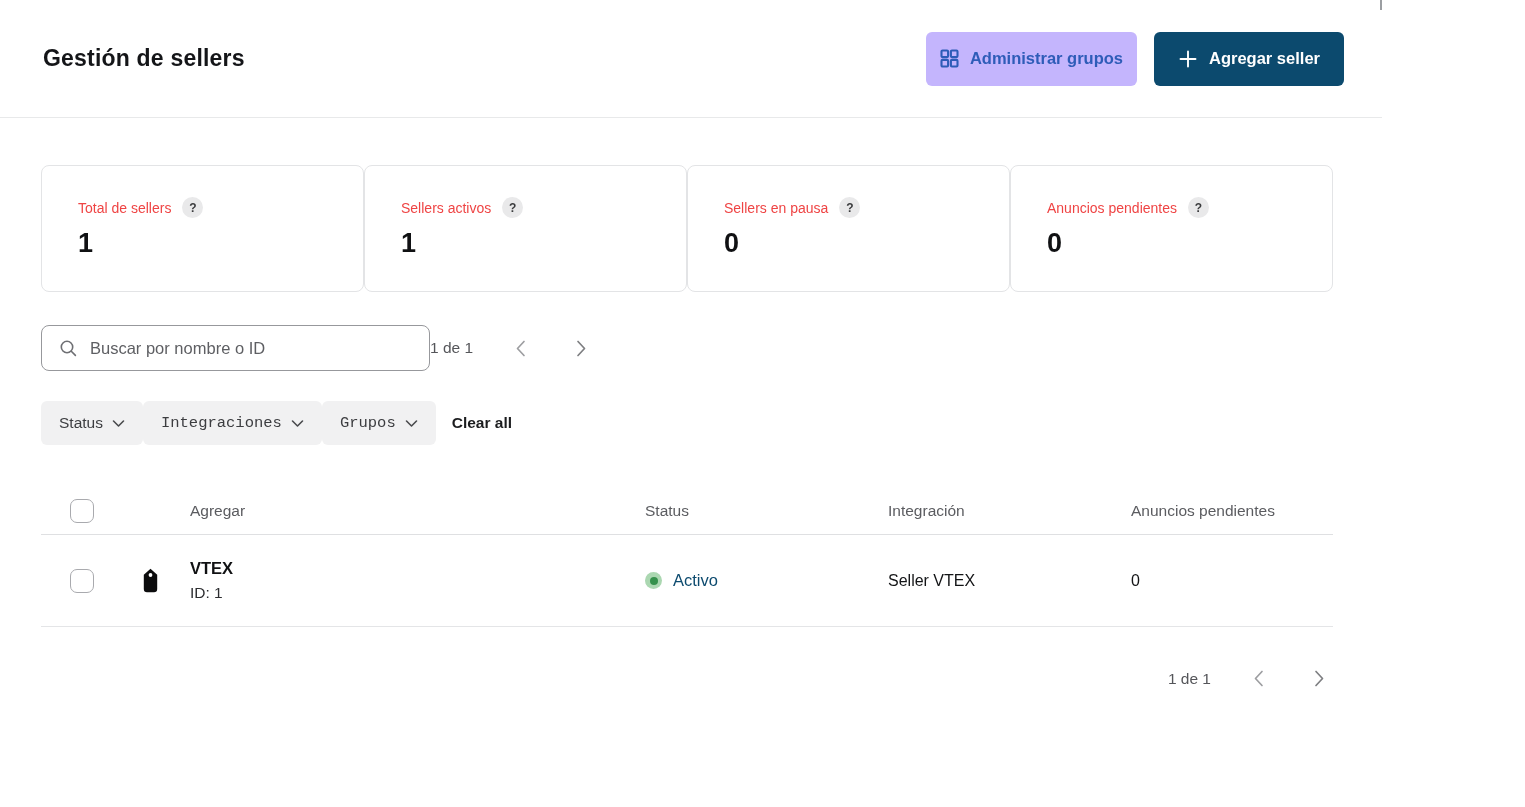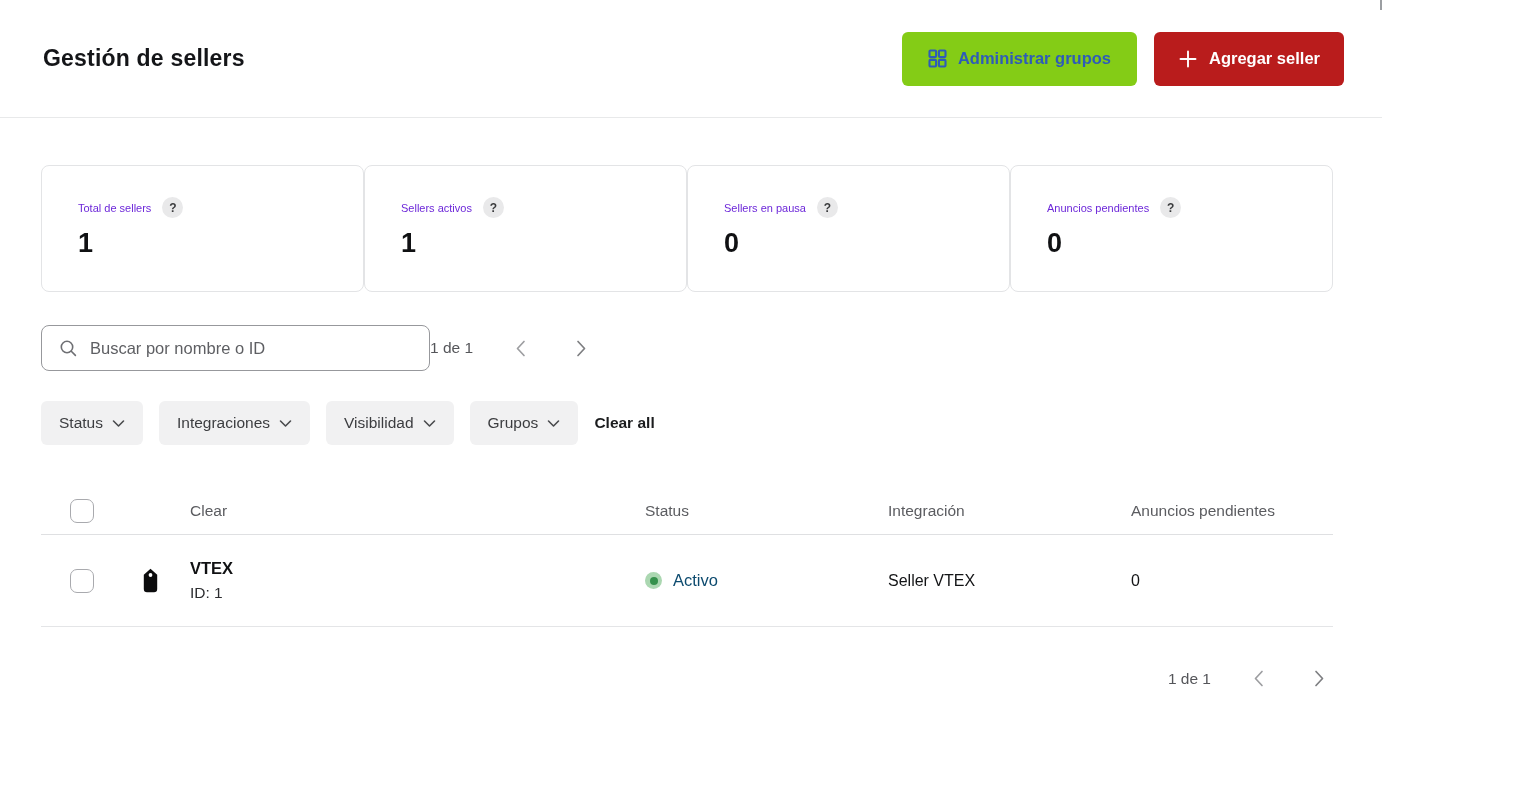--- a/index.html
+++ b/index.html
@@ -8,32 +8,32 @@
   .page { position:relative; width:1382px; height:807px; background:#fff; overflow:hidden; }
 
   
   .topbar { display:flex; align-items:center; justify-content:space-between;
             height:118px; padding:0 38px 0 43px; border-bottom:1px solid #e8e9ea; }
   .page-title { font-size:23px; font-weight:600; letter-spacing:.2px; color:#141518; }
   .topbar-actions { display:flex; align-items:center; gap:17px; }
   .btn { display:inline-flex; align-items:center; justify-content:center; gap:11px;
          height:54px; border:none; border-radius:6px; cursor:pointer;
          font-family:inherit; font-size:16.5px; font-weight:600; }
-  .btn-secondary { background:#84cc16; color:#2e5cb8; padding:0 26px; }
-  .btn-primary  { background:#b91c1c; color:#ffffff; padding:0 24px; }
+  .btn-secondary { background:#c4b5fd; color:#2e5cb8; padding:0 14px; }
+  .btn-primary  { background:#0c4a6e; color:#ffffff; padding:0 24px; }
 
   
   .main { padding:0 49px 0 41px; }
 
   
   .stats-row { display:flex; margin-top:47px; }
   .stat-card { flex:1 1 0; height:127px; border:1px solid #e3e4e6; border-radius:8px;
                padding:31px 20px 0 36px; background:#fff; }
   .stat-label-row { display:flex; align-items:center; gap:11px; }
-  .stat-label { font-size:11px; color:#6d28d9; }
+  .stat-label { font-size:14px; color:#ef4444; }
   .help-badge { display:inline-flex; align-items:center; justify-content:center;
                 width:21px; height:21px; border-radius:50%; background:#e9e9ea;
                 color:#3a3b3d; font-size:12px; font-weight:600; cursor:pointer; border:none; font-family:inherit; }
   .stat-value { margin-top:10px; font-size:27px; font-weight:700; color:#101113; }
 
   
   .search-row { display:flex; align-items:center; margin-top:33px; }
   .search-box { display:flex; align-items:center; gap:12px; width:389px; height:46px;
                 border:1px solid #97989c; border-radius:8px; padding:0 14px 0 17px; background:#fff; }
   .search-box svg { flex:0 0 auto; }
@@ -43,21 +43,21 @@
   .pagination { display:flex; align-items:center; }
   .pagination-label { font-size:15.5px; color:#55565a; margin-right:34px; }
   .page-nav-btn { background:none; border:none; cursor:pointer; padding:4px; display:flex; align-items:center; }
   .page-nav-btn + .page-nav-btn { margin-left:30px; }
 
   
   .filters-row { display:flex; align-items:center; margin-top:30px; }
   .filter-chip { display:inline-flex; align-items:center; gap:9px; height:44px; padding:0 18px;
                  background:#f1f1f2; border:none; border-radius:6px; cursor:pointer;
                  font-family:inherit; font-size:15.5px; color:#3c3d40; }
-  .filter-chip + .filter-chip { margin-left:16px; }
+  .filter-chip + .filter-chip { margin-left:0;font-family:Liberation Mono, monospace; }
   .clear-all { margin-left:16px; background:none; border:none; cursor:pointer;
                font-family:inherit; font-size:15.5px; font-weight:700; color:#1b1c1e; }
 
   
   .table { margin-top:42px; }
   .t-grid { display:grid; grid-template-columns:120px 455px 243px 243px 288px 1fr;
             align-items:center; padding-left:29px; }
   .t-head { height:48px; border-bottom:1px solid #dfe0e2; }
   .t-head .col-label { font-size:15.5px; color:#5b5c60; }
   .t-row { height:92px; border-bottom:1px solid #e4e5e7; }
@@ -185,45 +185,37 @@
       </button>
       <button class="filter-chip">
         <span>Integraciones</span>
         <span style="display:flex;">
           <svg width="13" height="9" viewBox="0 0 13 9" fill="none">
               <path d="M1.5 2 L6.5 7 L11.5 2" stroke="#4a4b4e" stroke-width="1.6" stroke-linecap="round" stroke-linejoin="round"></path>
             </svg>
         </span>
       </button>
       <button class="filter-chip">
-        <span>Visibilidad</span>
-        <span style="display:flex;">
-          <svg width="13" height="9" viewBox="0 0 13 9" fill="none">
-              <path d="M1.5 2 L6.5 7 L11.5 2" stroke="#4a4b4e" stroke-width="1.6" stroke-linecap="round" stroke-linejoin="round"></path>
-            </svg>
-        </span>
-      </button>
-      <button class="filter-chip">
         <span>Grupos</span>
         <span style="display:flex;">
           <svg width="13" height="9" viewBox="0 0 13 9" fill="none">
               <path d="M1.5 2 L6.5 7 L11.5 2" stroke="#4a4b4e" stroke-width="1.6" stroke-linecap="round" stroke-linejoin="round"></path>
             </svg>
         </span>
       </button>
       <button class="clear-all">Clear all</button>
     </div>
 
     <div class="table">
 
       <div class="t-grid t-head">
         <div class="cell-check">
           <button class="checkbox"></button>
         </div>
-        <div class="col-label">Clear</div>
+        <div class="col-label">Agregar</div>
         <div class="col-label">Status</div>
         <div class="col-label">Integración</div>
         <div class="col-label">Anuncios pendientes</div>
         <div></div>
       </div>
 
       <div class="t-grid t-row">
         <div class="cell-check">
           <button class="checkbox"></button>
           <span class="row-tag-icon">

